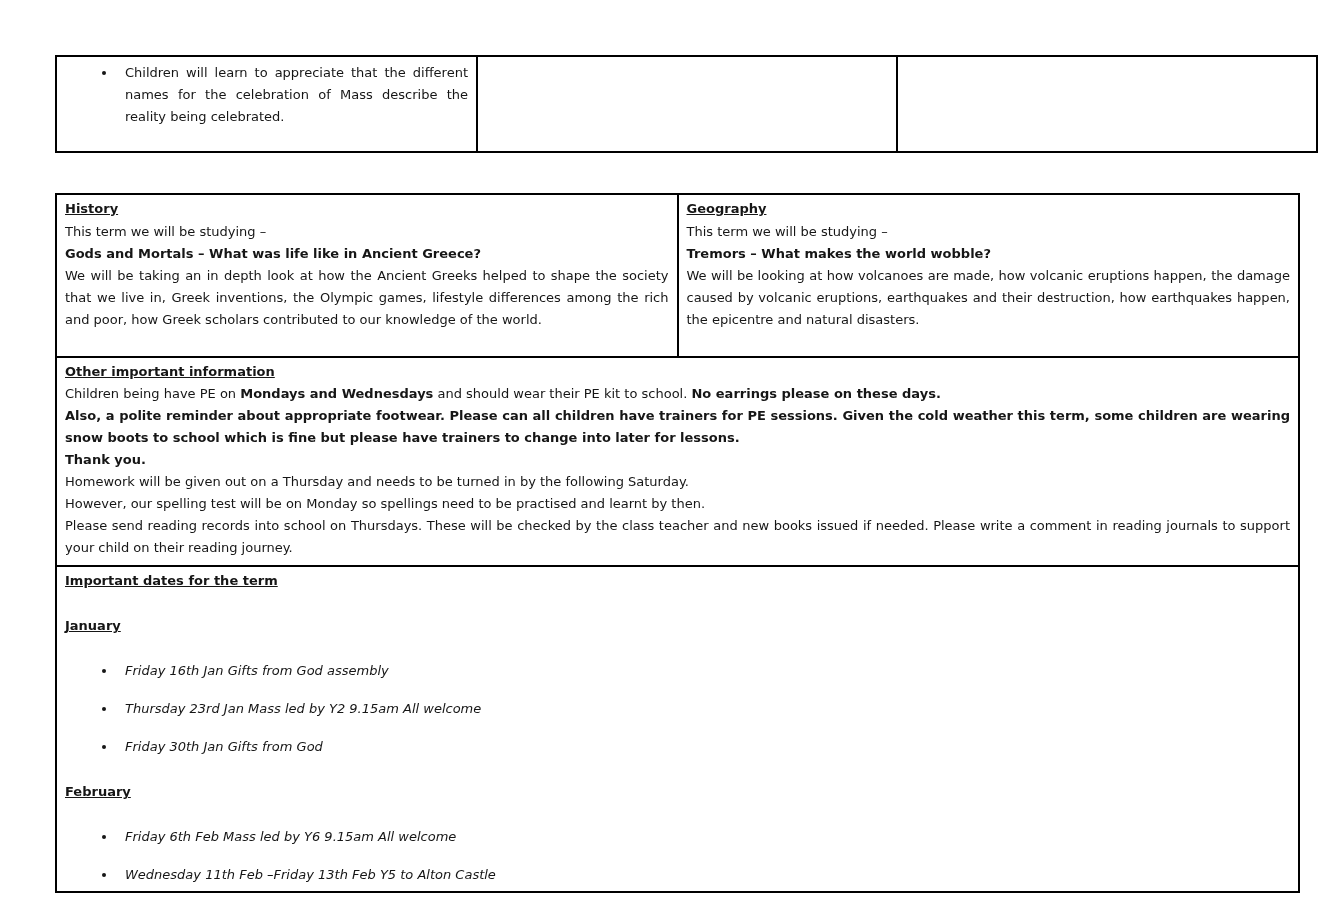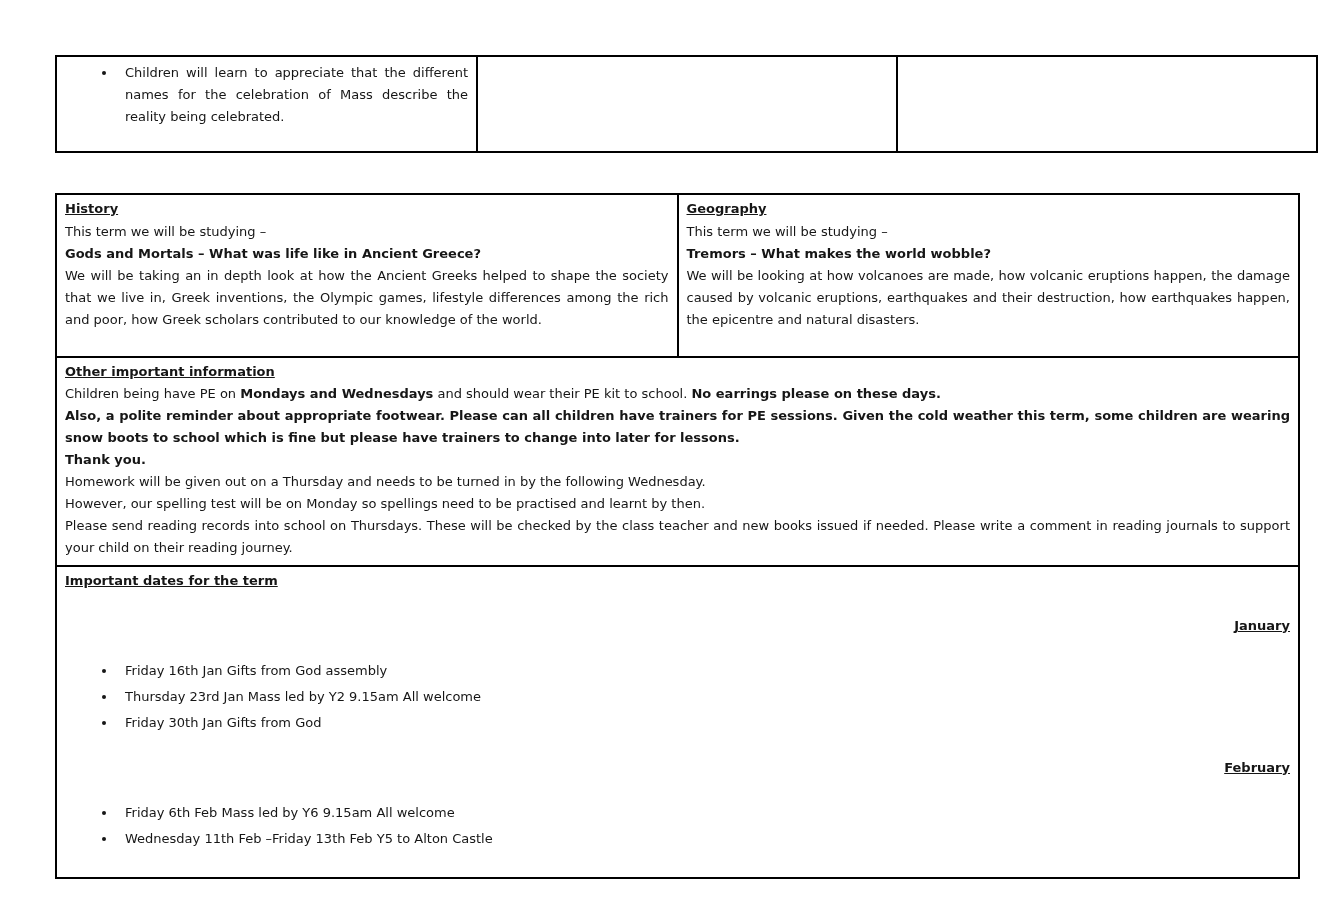--- a/index.html
+++ b/index.html
@@ -61,29 +61,29 @@
     margin: 0;
   }
   .info-cell { height: 201px; border-radius: 28px; }
   .info-cell p { margin: 0; text-align: justify; }
   .bold { font-weight: bold; }
   .dates-cell { height: 304px; }
   .month-name {
     font-weight: bold;
     text-decoration: underline;
     margin: 23px 0 0 0;
-    text-align: right;
   }
   .dates-cell ul {
     margin: 23px 0 0 0;
     padding-left: 52px;
   }
   .dates-cell li {
     padding-left: 8px;
-    margin: 4px 0 2px 0;
+    margin: 16px 0 2px 0;
+    font-style: italic;
   }
 </style>
 </head>
 <body>
 
 <div class="doc">
 
   <table class="t1">
     <tbody>
       <tr>
@@ -114,21 +114,21 @@
           <p class="subject-body">We will be looking at how volcanoes are made, how volcanic eruptions happen, the damage caused by volcanic eruptions, earthquakes and their destruction, how earthquakes happen, the epicentre and natural disasters.</p>
         </td>
       </tr>
 
       <tr>
         <td colspan="2" class="info-cell">
           <p class="section-heading">Other important information</p>
           <p><span>Children being have PE on </span><span class="bold">Mondays and Wednesdays</span><span> and should wear their PE kit to school.  </span><span class="bold">No earrings please on these days.</span></p>
           <p class="bold">Also, a polite reminder about appropriate footwear. Please can all children have trainers for PE sessions. Given the cold weather this term, some children are wearing snow boots to school which is fine but please have trainers to change into later for lessons.</p>
           <p class="bold">Thank you.</p>
-          <p>Homework will be given out on a Thursday and needs to be turned in by the following Wednesday.</p>
+          <p>Homework will be given out on a Thursday and needs to be turned in by the following Saturday.</p>
           <p>However, our spelling test will be on Monday so spellings need to be practised and learnt by then.</p>
           <p>Please send reading records into school on Thursdays. These will be checked by the class teacher and new books issued if needed. Please write a comment in reading journals to support your child on their reading journey.</p>
         </td>
       </tr>
 
       <tr>
         <td colspan="2" class="dates-cell">
           <p class="section-heading">Important dates for the term</p>
 
           <p class="month-name">January</p>

